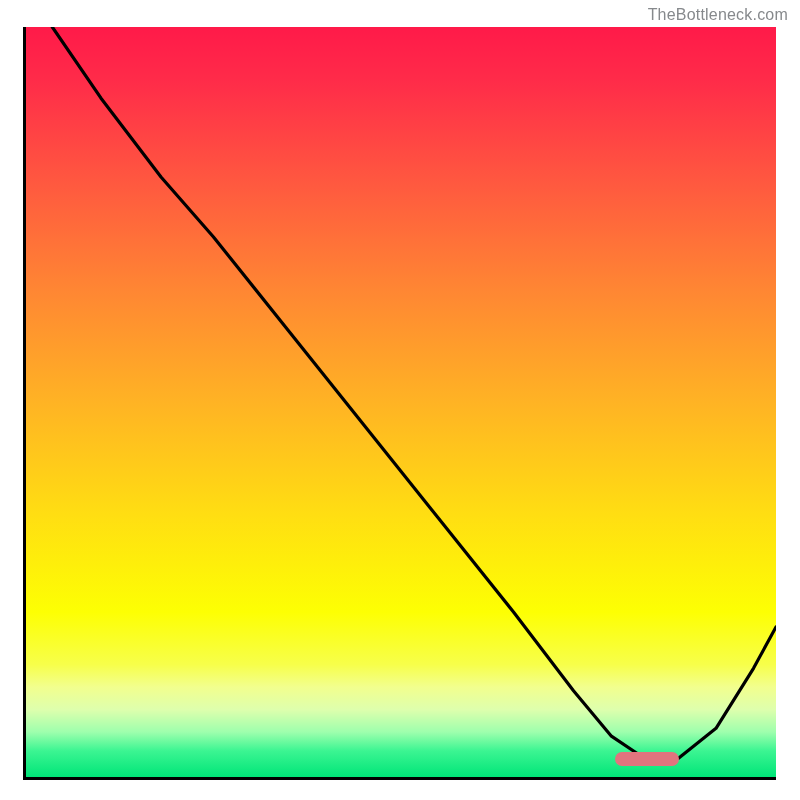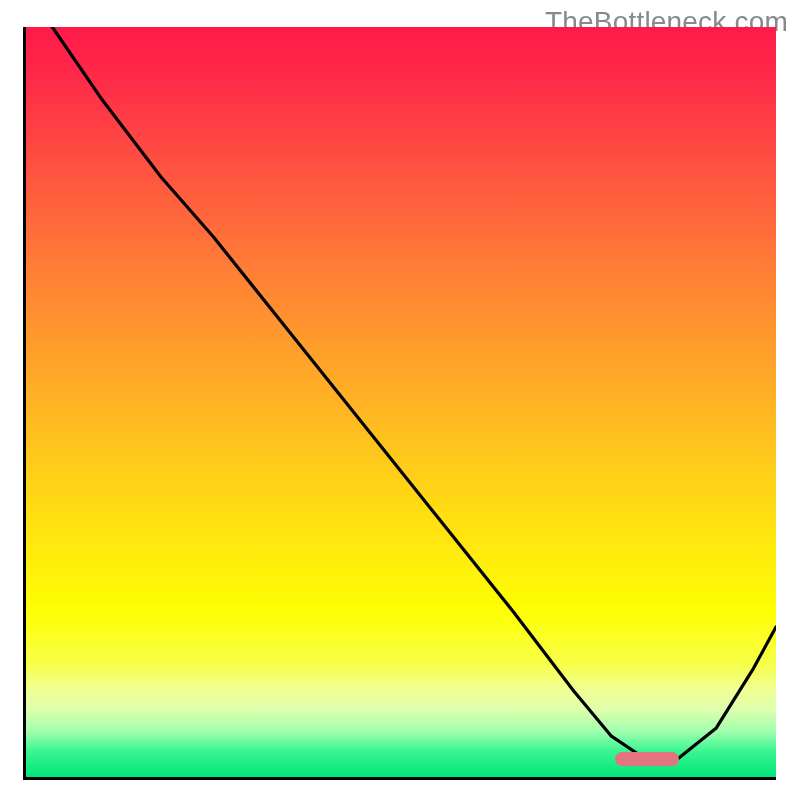--- a/index.html
+++ b/index.html
@@ -9,21 +9,21 @@
     height: 800px;
     background: #ffffff;
     font-family: Arial, Helvetica, sans-serif;
     position: relative;
   }
   .watermark {
     position: absolute;
     top: 6px;
     right: 12px;
     font-family: "Trebuchet MS", Arial, sans-serif;
-    font-size: 28px;
+    font-size: 16px;
     color: #86898c;
     font-weight: 500;
     letter-spacing: 0.2px;
   }
   .plot-frame {
     position: absolute;
     left: 23px;
     top: 27px;
     width: 753px;
     height: 753px;

